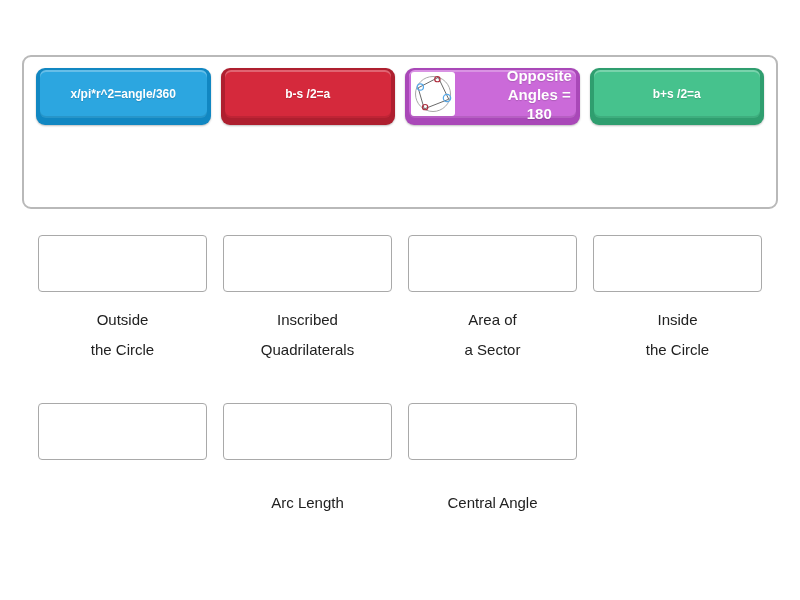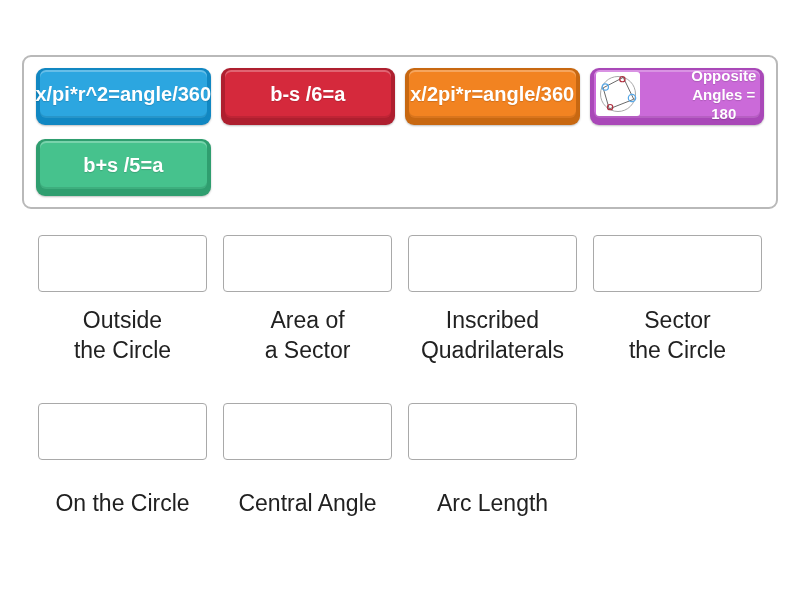--- a/index.html
+++ b/index.html
@@ -43,21 +43,21 @@
     background: var(--face, #aaa);
     box-shadow: inset 0 2px 0 rgba(255,255,255,0.28), inset 0 -2px 0 rgba(0,0,0,0.10);
     display: flex;
     align-items: center;
     justify-content: center;
   }
   .tile-label {
     flex: 1;
     color: #ffffff;
     font-weight: bold;
-    font-size: 20px;
+    font-size: 12px;
     line-height: 19px;
     text-align: center;
     white-space: pre-line;
     text-shadow: 0 1px 1px rgba(0,0,0,0.15);
   }
   .tile-face.with-img { justify-content: flex-start; }
   .tile-face.with-img .tile-label { font-size: 15px; margin-left: 48px; }
   .tile-img {
     width: 44px; height: 44px;
     margin-left: 2px;
@@ -86,49 +86,44 @@
     border: 1.5px solid #a9a9a9;
     border-radius: 4px;
   }
   .target-label {
     margin-top: 12px;
     height: 62px;
     display: flex;
     align-items: center;
     justify-content: center;
     text-align: center;
-    font-size: 23px;
+    font-size: 15px;
     line-height: 30px;
     color: #212121;
     white-space: pre-line;
   }
 </style>
 </head>
 <body>
 
 <div class="tray">
   <div class="tray-grid">
 
     <div class="tile" style="--face: #2ca6e0; --edge: #1187c2;">
       <div class="tile-face">
         <div class="tile-label">x/pi*r^2=angle/360</div>
       </div>
     </div>
 
     <div class="tile" style="--face: #d5293c; --edge: #ae1f2f;">
       <div class="tile-face">
-        <div class="tile-label">b-s /6=a</div>
+        <div class="tile-label">b-s /2=a</div>
       </div>
     </div>
 
-    <div class="tile" style="--face: #f28321; --edge: #c86811;">
-      <div class="tile-face">
-        <div class="tile-label">x/2pi*r=angle/360</div>
-      </div>
-    </div>
 
 
     <div class="tile" style="--face: #cb6ad9; --edge: #a948b8;">
       <div class="tile-face with-img">
         <div class="tile-img">
           <svg viewBox="0 0 48 48">
             <circle cx="24" cy="24" r="20" fill="none" stroke="#9a9a9a" stroke-width="1"></circle>
             <polygon points="7,17 30,5 42,30 14,41" fill="none" stroke="#555555" stroke-width="1"></polygon>
             <circle cx="9.5" cy="16" r="3.6" fill="none" stroke="#56a8e8" stroke-width="1.4"></circle>
             <circle cx="29" cy="7" r="3" fill="none" stroke="#b03040" stroke-width="1.4"></circle>
@@ -137,56 +132,55 @@
           </svg>
         </div>
         <div class="tile-label">Opposite
 Angles = 180</div>
       </div>
     </div>
 
 
     <div class="tile" style="--face: #46c28d; --edge: #2f9e6f;">
       <div class="tile-face">
-        <div class="tile-label">b+s /5=a</div>
+        <div class="tile-label">b+s /2=a</div>
       </div>
     </div>
 
   </div>
 </div>
 
 <div class="targets row-a">
   <div class="target-cell">
     <div class="dropbox"></div>
     <div class="target-label">Outside
 the Circle</div>
   </div>
   <div class="target-cell">
     <div class="dropbox"></div>
+    <div class="target-label">Inscribed
+Quadrilaterals</div>
+  </div>
+  <div class="target-cell">
+    <div class="dropbox"></div>
     <div class="target-label">Area of
 a Sector</div>
   </div>
   <div class="target-cell">
     <div class="dropbox"></div>
-    <div class="target-label">Inscribed
-Quadrilaterals</div>
-  </div>
-  <div class="target-cell">
-    <div class="dropbox"></div>
-    <div class="target-label">Sector
+    <div class="target-label">Inside
 the Circle</div>
   </div>
 </div>
 
 <div class="targets row-b">
   <div class="target-cell">
     <div class="dropbox"></div>
-    <div class="target-label">On the Circle</div>
+  </div>
+  <div class="target-cell">
+    <div class="dropbox"></div>
+    <div class="target-label">Arc Length</div>
   </div>
   <div class="target-cell">
     <div class="dropbox"></div>
     <div class="target-label">Central Angle</div>
   </div>
-  <div class="target-cell">
-    <div class="dropbox"></div>
-    <div class="target-label">Arc Length</div>
-  </div>
 </div>
 
 </body></html>

